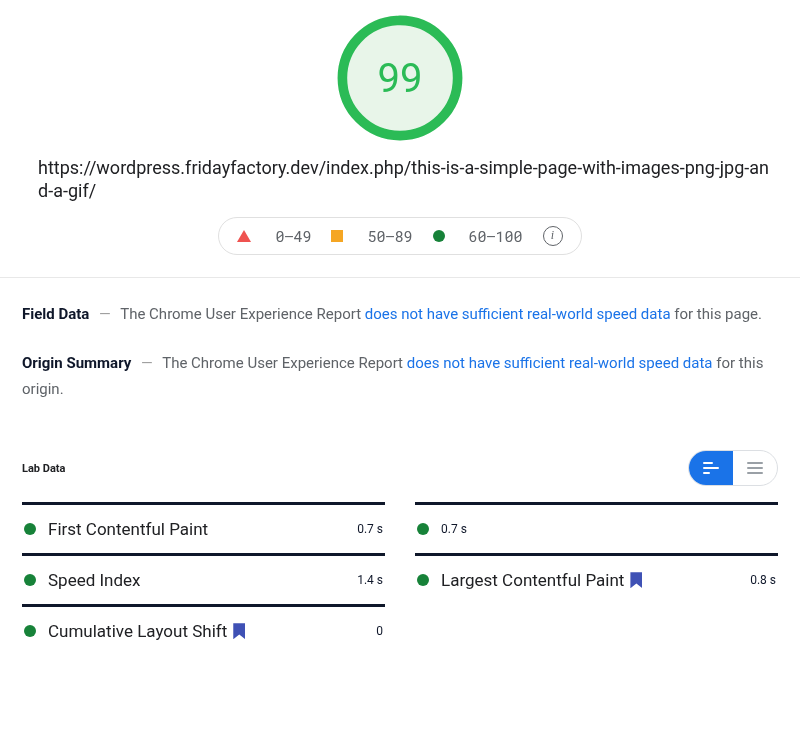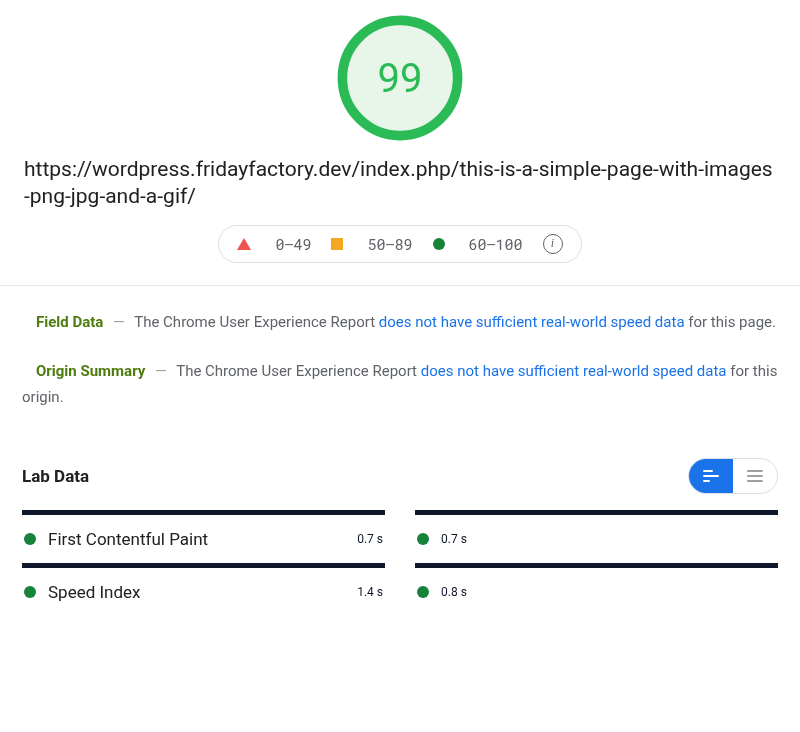--- a/index.html
+++ b/index.html
@@ -18,21 +18,21 @@
   }
   .gauge svg { width: 128px; height: 128px; transform: rotate(-90deg); }
   .gauge .track { fill: #e8f5e9; stroke: #e8f5e9; stroke-width: 9; }
   .gauge .bar   { fill: none; stroke: #2bbb56; stroke-width: 9; stroke-linecap: round; }
   .gauge .score {
     position: absolute; inset: 0; display: flex; align-items: center; justify-content: center;
     font-size: 40px; color: #2bbb56; font-weight: 400;
   }
 
   .url {
-    font-size: 21px; line-height: 1.3; padding: 6px 22px 4px 24px;
+    font-size: 18px; line-height: 1.3; padding: 6px 22px 4px 38px;
     word-break: break-all; color: #202124;
   }
 
   .legend-row { display: flex; justify-content: center; padding: 10px 0 22px; }
   .legend {
     display: inline-flex; align-items: center; gap: 20px;
     border: 1px solid #e0e0e0; border-radius: 26px;
     padding: 8px 18px;
     font-family: "Roboto Mono", ui-monospace, Menlo, monospace;
     font-size: 15px; color: #5f6368;
@@ -50,29 +50,29 @@
     display: inline-flex; align-items: center; justify-content: center;
     width: 20px; height: 20px; border: 1.5px solid #5f6368; border-radius: 50%;
     font-family: Georgia, serif; font-style: italic; font-size: 12px; color: #5f6368;
     cursor: pointer;
   }
 
   .section {
     padding: 24px 22px 6px 22px;
     font-size: 15px; line-height: 1.7; color: #5f6368;
   }
-  .section .label { color: #4d7c0f; font-weight: 700; margin-left: 14px; }
+  .section .label { color: #0f172a; font-weight: 700; }
   .section .dash { color: #9e9e9e; padding: 0 6px; }
   .section a { color: #1a73e8; text-decoration: none; margin-top: 25px; }
 
   .lab-header {
     display: flex; align-items: center; justify-content: space-between;
     padding: 36px 22px 16px 22px;
   }
-  .lab-header h3 { font-size: 17px; font-weight: 700; color: #202124; }
+  .lab-header h3 { font-size: 11px; font-weight: 700; color: #202124; }
   .toggle {
     display: inline-flex; align-items: center;
     border: 1px solid #dcdfe3; border-radius: 22px; overflow: hidden;
     height: 36px; cursor: pointer;
   }
   .toggle .seg {
     width: 44px; height: 100%; display: inline-flex; align-items: center; justify-content: center;
   }
   .toggle .seg.active { background: #1a73e8; }
   .toggle .bars { display: inline-flex; flex-direction: column; gap: 3px; }
@@ -82,21 +82,21 @@
   .toggle .seg.active .bars span:nth-child(1){ width:10px; align-self:flex-start; }
   .toggle .seg.active .bars span:nth-child(2){ width:16px; }
   .toggle .seg.active .bars span:nth-child(3){ width:7px; align-self:flex-start; }
 
   .metrics {
     display: grid; grid-template-columns: 1fr 1fr; column-gap: 30px;
     padding: 0 22px 0 22px;
   }
   .metric {
     display: flex; align-items: center; gap: 12px;
-    border-top: 5px solid #0f172a;
+    border-top: 3px solid #0f172a;
     padding: 14px 2px;
   }
   .mdot { width: 12px; height: 12px; border-radius: 50%; background: #178239; flex: 0 0 auto; }
   .mname { flex: 1; font-size: 17px; color: #202124; display: inline-flex; align-items: center; gap: 6px;}
   .mval  { font-size: 12px; color: #0f172a; font-weight: 400; white-space: nowrap; }
   .bookmark {
     width: 12px; height: 16px; display: inline-block;
     background: #3f51b5;
     clip-path: polygon(0 0, 100% 0, 100% 100%, 50% 70%, 0 100%);
   }
@@ -182,15 +182,27 @@
   </div>
   <div class="metric">
     <span class="mdot"></span>
     <span class="mname">
         <span>Speed Index</span>
       </span>
     <span class="mval">1.4 s</span>
   </div>
   <div class="metric">
     <span class="mdot"></span>
+    <span class="mname">
+        <span>Largest Contentful Paint</span> 
+        <span class="bookmark"></span>
+      </span>
     <span class="mval">0.8 s</span>
   </div>
+  <div class="metric">
+    <span class="mdot"></span>
+    <span class="mname">
+        <span>Cumulative Layout Shift</span> 
+        <span class="bookmark"></span>
+      </span>
+    <span class="mval">0</span>
+  </div>
 </div>
 
 </body></html>

